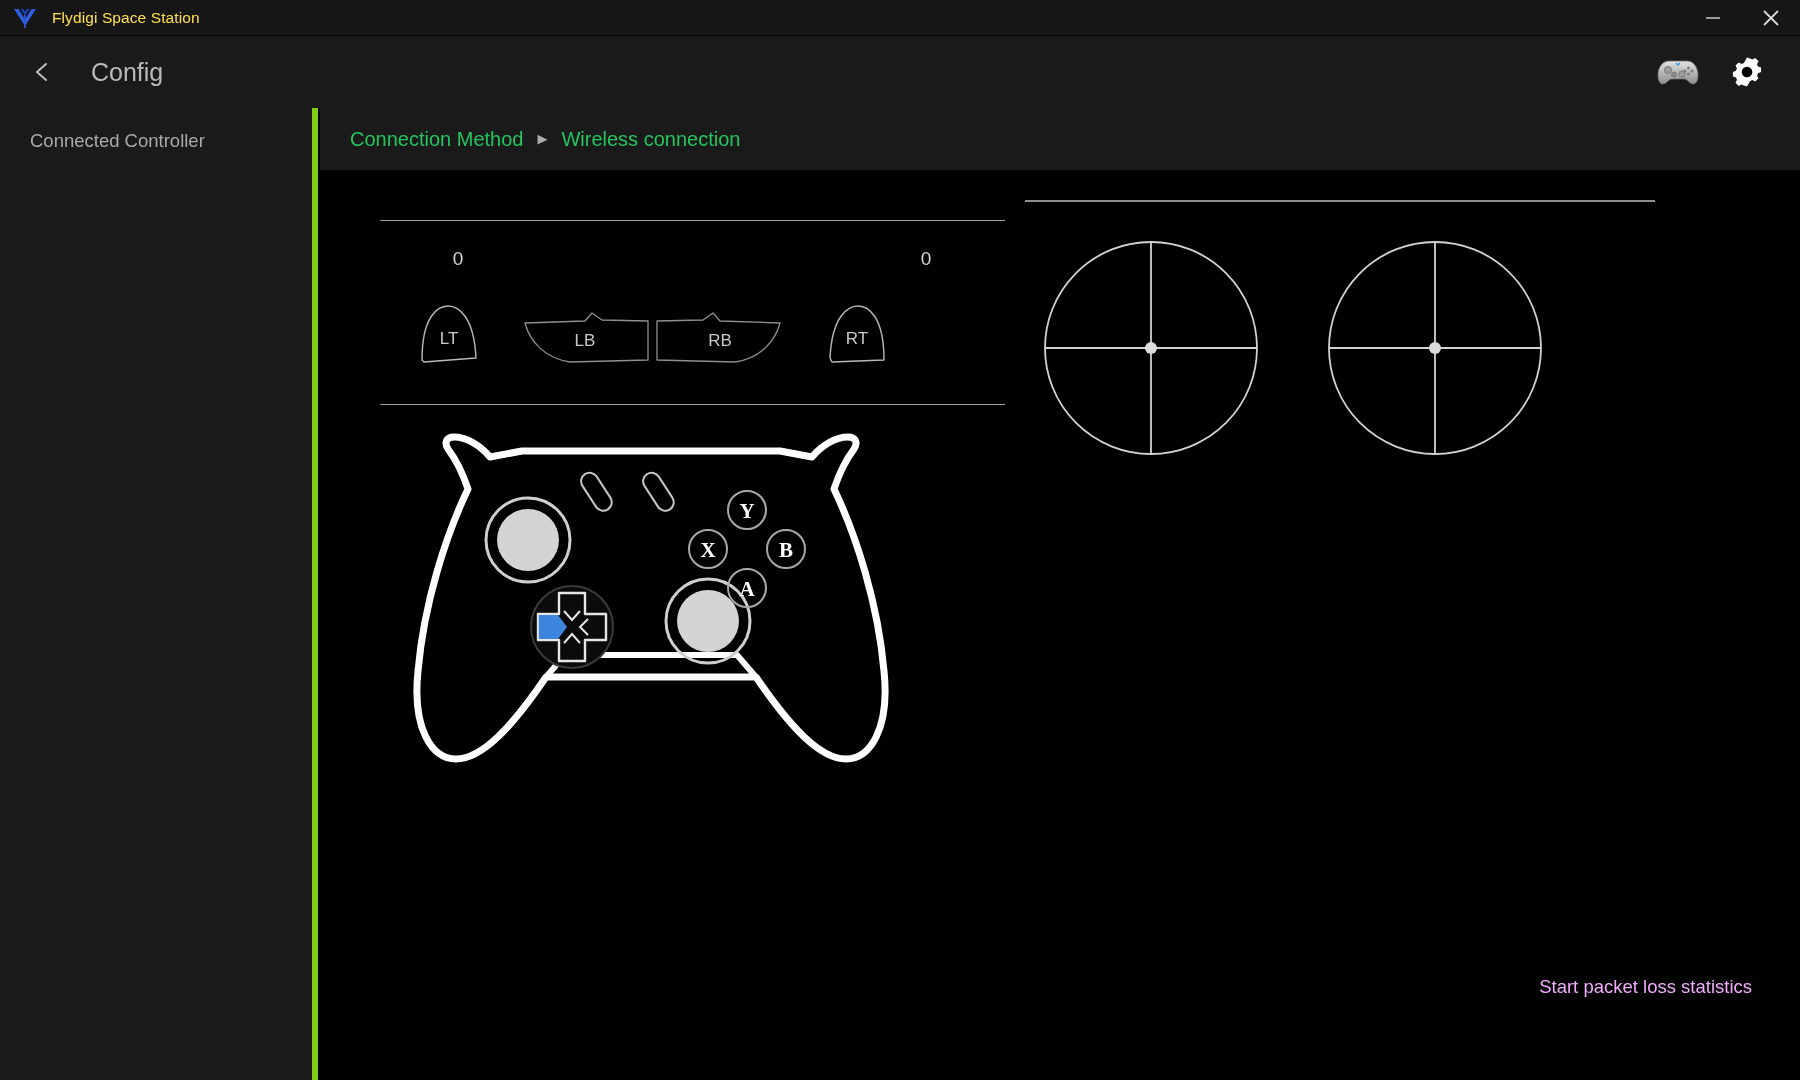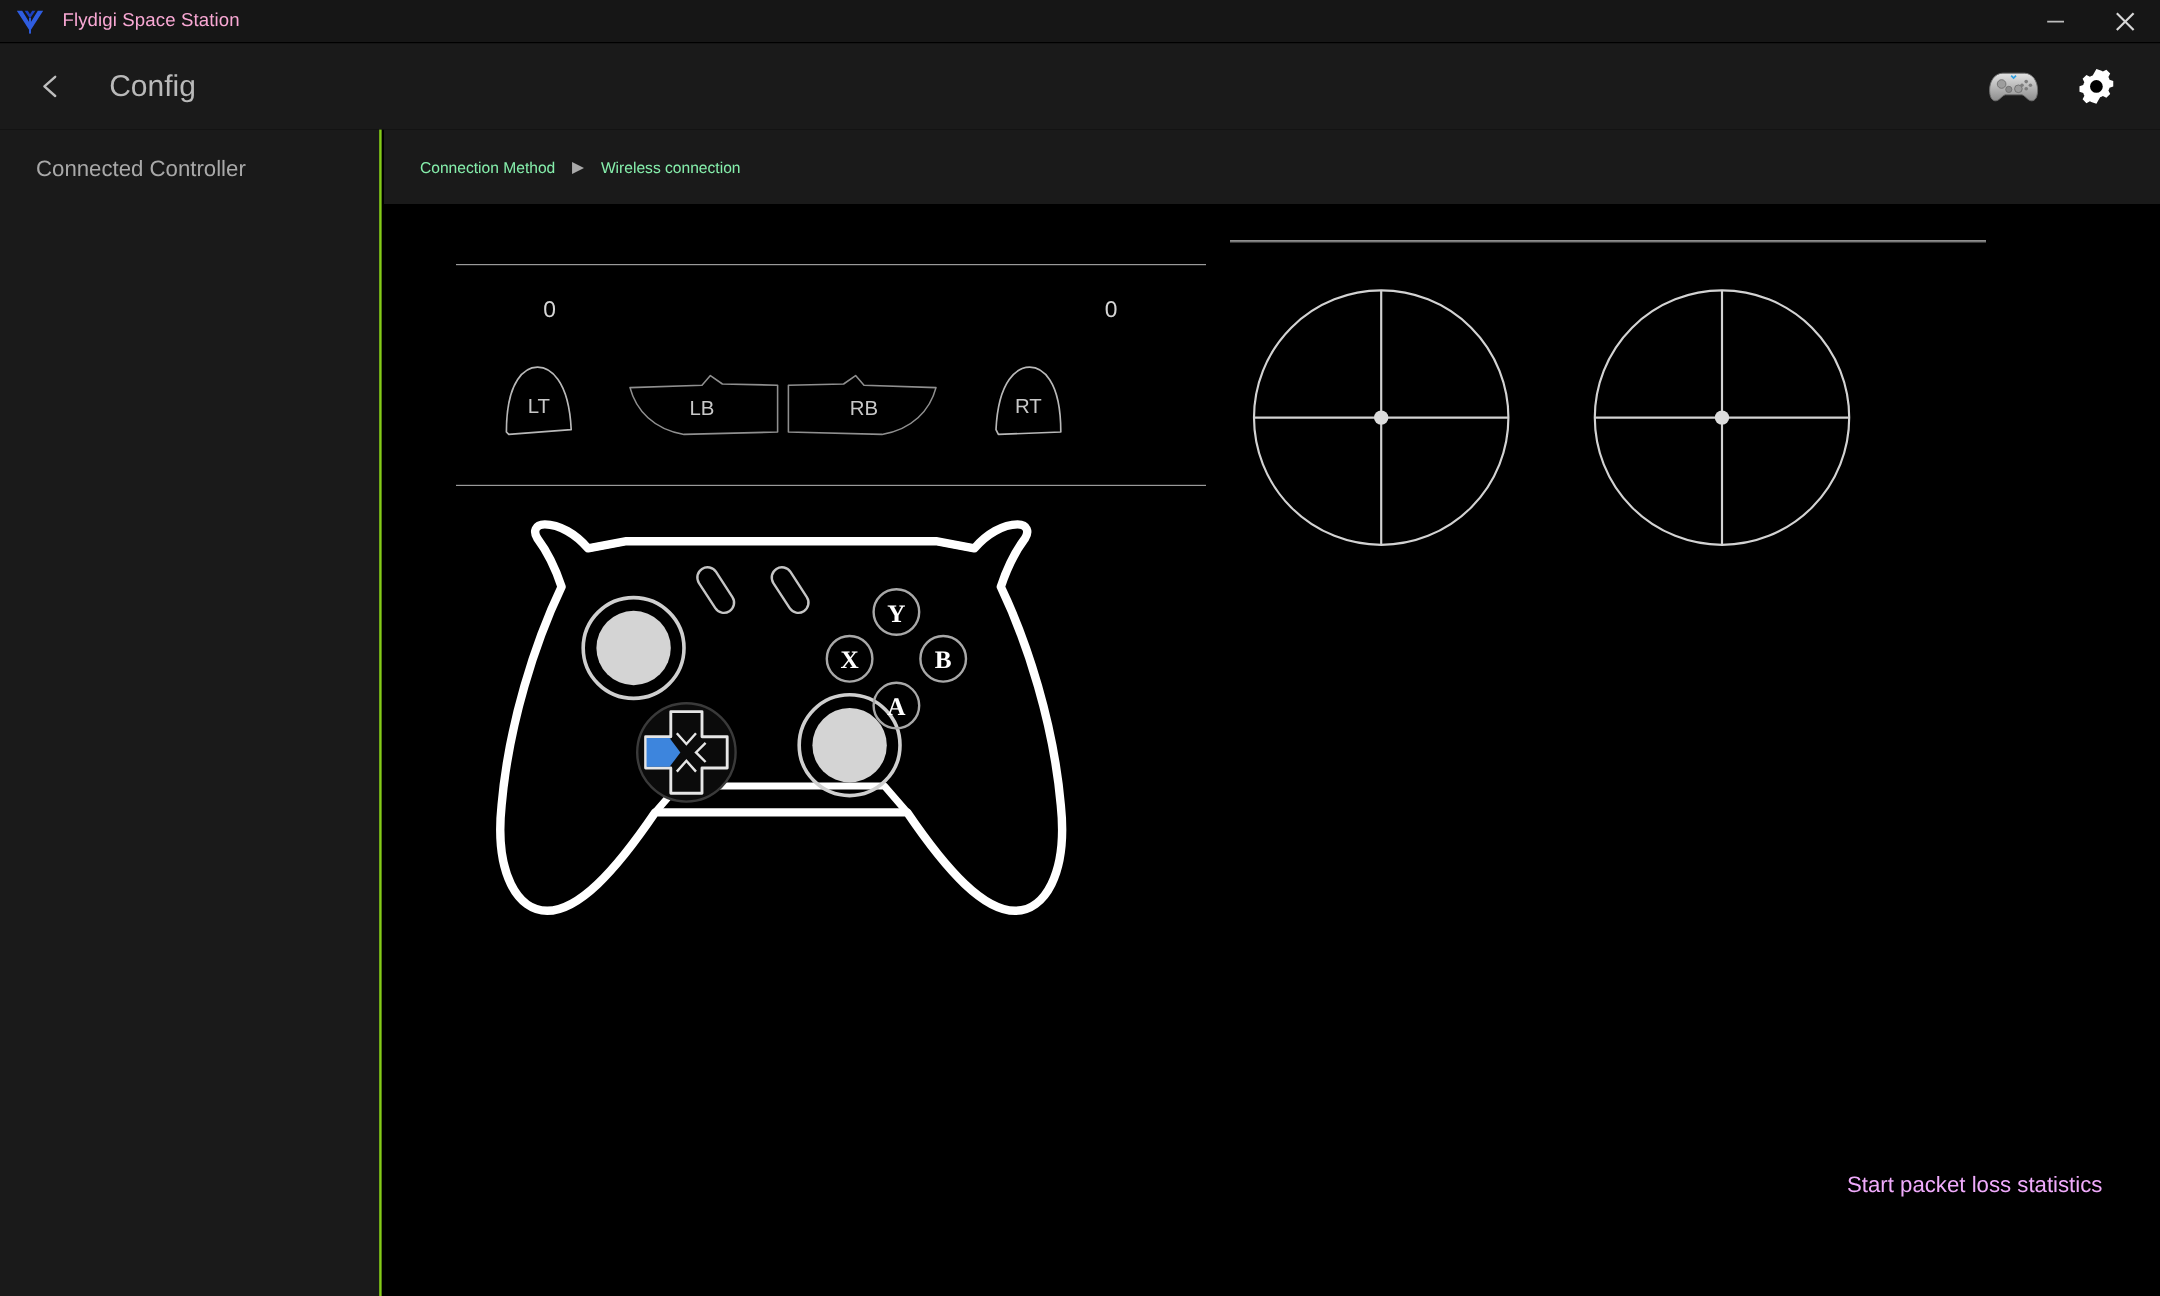--- a/index.html
+++ b/index.html
@@ -14,21 +14,21 @@
   .titlebar {
     position: absolute; top: 0; left: 0;
     width: 1800px; height: 36px;
     background: #161616;
     display: flex; align-items: center;
     border-bottom: 1px solid #000;
   }
   .logo { margin-left: 12px; width: 26px; height: 24px; display: block; }
   .app-title {
     margin-left: 14px;
-    font-size: 15.5px; color: #f9a8d4; letter-spacing: .1px;
+    font-size: 15.5px; color: #fde047; letter-spacing: .1px;
   }
   .win-controls {
     margin-left: auto; display: flex; align-items: center; height: 36px;
   }
   .win-btn {
     width: 58px; height: 36px;
     display: flex; align-items: center; justify-content: center;
     color: #cfcfcf;
   }
   .win-btn svg { display: block; }
@@ -53,36 +53,36 @@
     margin-left: auto; display: flex; align-items: center; gap: 30px;
     margin-right: 36px;
   }
   .icon-btn { display: flex; align-items: center; justify-content: center; }
 
   
   .sidebar {
     position: absolute; top: 108px; left: 0;
     width: 318px; height: 972px;
     background: #1a1a1a;
-    border-right: 2px solid #84cc16;
+    border-right: 6px solid #84cc16;
   }
   .sidebar-heading {
     margin: 22px 0 0 30px;
     font-size: 18.5px; color: #a9a9a9;
   }
 
   
   .breadcrumb {
     position: absolute; top: 108px; left: 320px;
     width: 1480px; height: 62px;
     background: #1a1a1a;
     display: flex; align-items: center;
     padding-left: 30px;
   }
-  .crumb { font-size: 13px; color: #86efac; }
+  .crumb { font-size: 20px; color: #22c55e; }
   .crumb-sep {
     margin: 0 14px; color: #aaa; font-size: 13px; line-height: 1;
     display: inline-block; transform: translateY(-1px);
   }
 
   
   .main {
     position: absolute; top: 170px; left: 320px;
     width: 1480px; height: 910px;
     background: #000;

